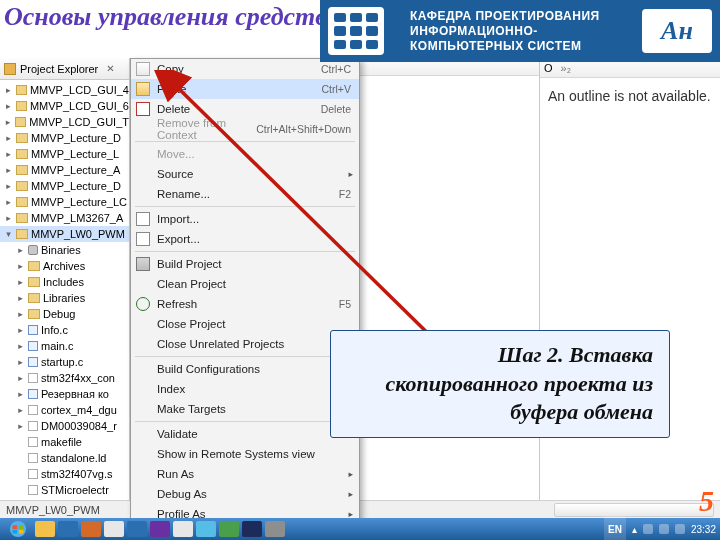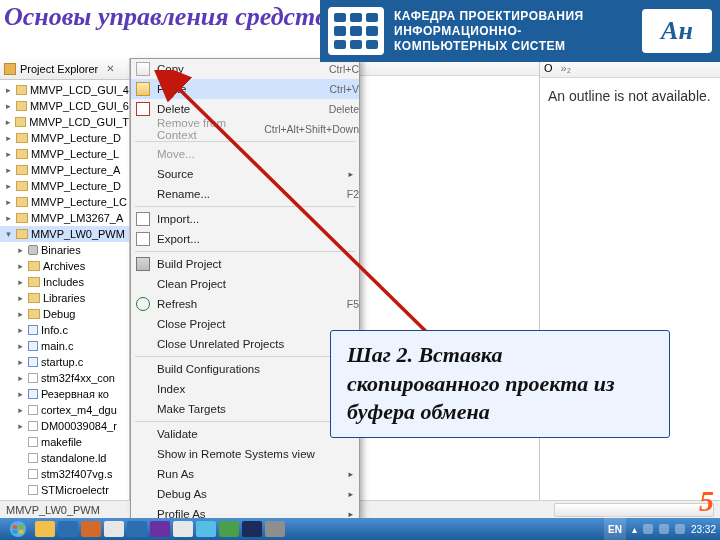--- a/index.html
+++ b/index.html
@@ -11,21 +11,21 @@
     font-style: italic; font-weight: 700;
     font-family: "Times New Roman", serif;
     font-size: 26px; color: #5a3ab6; z-index: 50;
     text-shadow: 0 1px 0 rgba(255,255,255,.5);
   }
 
   
   .dept {
     position: absolute; top: 0; right: 0; height: 62px; width: 400px;
     background: #1d5e9a; color: #fff; display: flex; align-items: center;
-    padding: 4px 8px; z-index: 60; gap: 10px;
+    padding: 4px 8px; z-index: 60; gap: 26px;
   }
   .dept .cube {
     width: 56px; height: 48px; background: #fff; border-radius: 4px;
     display: grid; grid-template-columns: repeat(3,1fr); grid-template-rows: repeat(3,1fr);
     gap: 4px; padding: 6px;
   }
   .dept .cube i { background: #1d5e9a; border-radius: 2px; }
   .dept .txt { font-size: 12px; line-height: 1.25; letter-spacing: .5px; font-weight: 600; }
   .dept .logo {
     margin-left: auto; width: 70px; height: 44px; background: #fff; color: #1d5e9a;
@@ -74,41 +74,41 @@
   }
   .outline-text { font-size:14px; color:#333; padding:10px 8px; }
 
   
   .ctx {
     position:absolute; left:130px; top:58px; width:230px;
     background:#f3f3f3; border:1px solid #9b9b9b;
     box-shadow: 3px 3px 6px rgba(0,0,0,.3); z-index:40;
     font-size:11.5px; color:#222;
   }
-  .ctx .row { display:flex; align-items:center; height:20px; padding:0 0 0 26px; position:relative; }
+  .ctx .row { display:flex; align-items:center; height:20px; padding:0 8px 0 26px; position:relative; }
   .ctx .row.hl { background:#cfe3ff; }
   .ctx .row.dis { color:#9a9a9a; }
   .ctx .sep { height:1px; background:#d3d3d3; margin:2px 4px; }
   .ctx .sc { margin-left:auto; color:#666; font-size:10.5px; }
   .ctx .sub::after { content:"▸"; position:absolute; right:6px; color:#555; font-size:9px; }
   .ctx .ico { position:absolute; left:5px; width:14px; height:14px; }
   .ico-copy{background:linear-gradient(#fff,#e9e9e9);border:1px solid #aaa;}
   .ico-paste{background:linear-gradient(#ffe9b5,#f0c86a);border:1px solid #c29a3a;}
   .ico-del{background:#fff;border:1px solid #b33;}
   .ico-import{background:#fff;border:1px solid #888;}
   .ico-hammer{background:linear-gradient(#d7d7d7,#bcbcbc);border:1px solid #777;}
   .ico-refresh{border:1px solid #2a7a2a;border-radius:50%;}
 
   
   .callout {
     position:absolute; left:330px; top:330px; width:340px;
     background:#eef4ff; border:1px solid #204a87; border-radius:3px;
     padding:10px 16px; z-index:42;
     font-family:"Times New Roman",serif; font-style:italic; font-weight:700;
-    font-size:22px; text-align:left; line-height:1.3; color:#111;
+    font-size:22px; text-align:right; line-height:1.3; color:#111;
   }
 
   
   .arrow-svg { position:absolute; left:140px; top:70px; width:430px; height:300px; z-index:41; pointer-events:none; }
 
   
   .pagenum {
     position:absolute; right:6px; bottom:22px;
     font-family:"Times New Roman",serif; font-style:italic; font-weight:700;
     color:#ff5a1a; font-size:30px; z-index:70;

